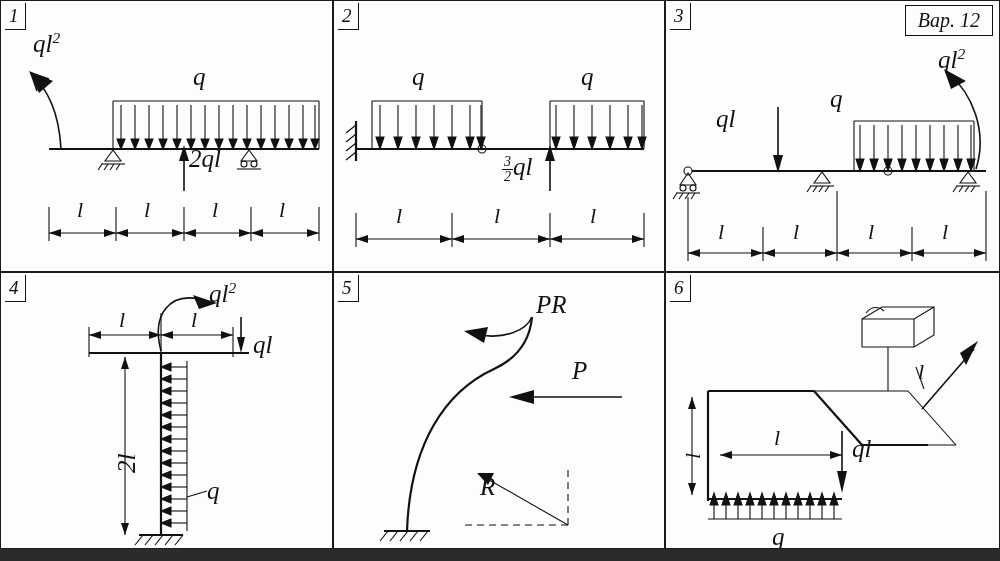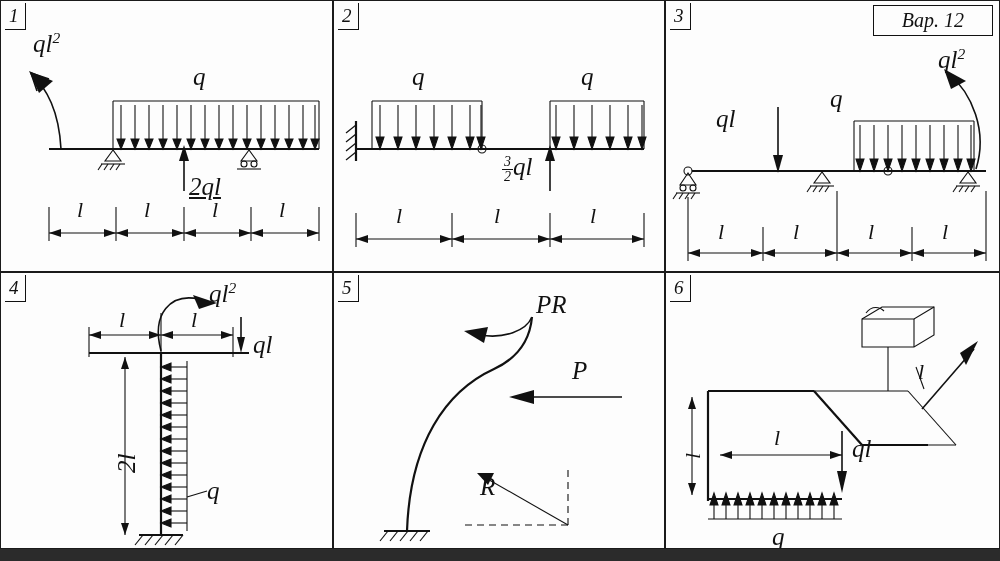--- a/index.html
+++ b/index.html
@@ -13,21 +13,21 @@
   .cell.r2{top:272px;height:277px;}
   .c1{left:0;width:333px;}
   .c2{left:333px;width:332px;}
   .c3{left:665px;width:335px;}
   .bottombar{position:absolute;left:0;top:549px;width:1000px;height:12px;background:#2b2b2b;}
   .num{
     position:absolute;left:4px;top:2px;font-style:italic;font-size:19px;color:#111;
     padding:2px 6px 2px 4px;border-right:1px solid #111;border-bottom:1px solid #111;
   }
   .variant{
-    position:absolute;right:6px;top:4px;border:1px solid #111;padding:3px 28px;
+    position:absolute;right:6px;top:4px;border:1px solid #111;padding:3px 12px;
     font-style:italic;font-size:20px;color:#111;background:#fdfdfd;
   }
   svg{position:absolute;left:0;top:0;overflow:visible;}
   .ln{stroke:#111;stroke-width:1.6;fill:none;}
   .thin{stroke:#111;stroke-width:1.1;fill:none;}
   .beam{stroke:#111;stroke-width:2.2;fill:none;}
   .hatchline{stroke:#111;stroke-width:1.2;}
   .lbl{position:absolute;font-style:italic;color:#111;white-space:nowrap;}
   .lbl.big{font-size:25px;}
   .lbl.mid{font-size:22px;}
@@ -119,21 +119,21 @@
         <polygon points="115,232 127,228 127,236"></polygon>
           <polygon points="183,232 171,228 171,236"></polygon>
         <polygon points="183,232 195,228 195,236"></polygon>
           <polygon points="250,232 238,228 238,236"></polygon>
         <polygon points="250,232 262,228 262,236"></polygon>
           <polygon points="318,232 306,228 306,236"></polygon>
       </g>
     </svg>
     <div class="lbl big" style="left:32px;top:28px;"><span>ql</span><span class="sup">2</span></div>
     <div class="lbl big" style="left:192px;top:62px;">q</div>
-    <div class="lbl big" style="left:188px;top:172px;text-decoration:underline;">2ql</div>
+    <div class="lbl big" style="left:188px;top:144px;">2ql</div>
     <div class="lbl mid" style="left:76px;top:196px;">l</div>
     <div class="lbl mid" style="left:143px;top:196px;">l</div>
     <div class="lbl mid" style="left:211px;top:196px;">l</div>
     <div class="lbl mid" style="left:278px;top:196px;">l</div>
   </div>
 
   <div class="cell r1 c2">
     <div class="num">2</div>
     <svg width="332" height="272">
 

